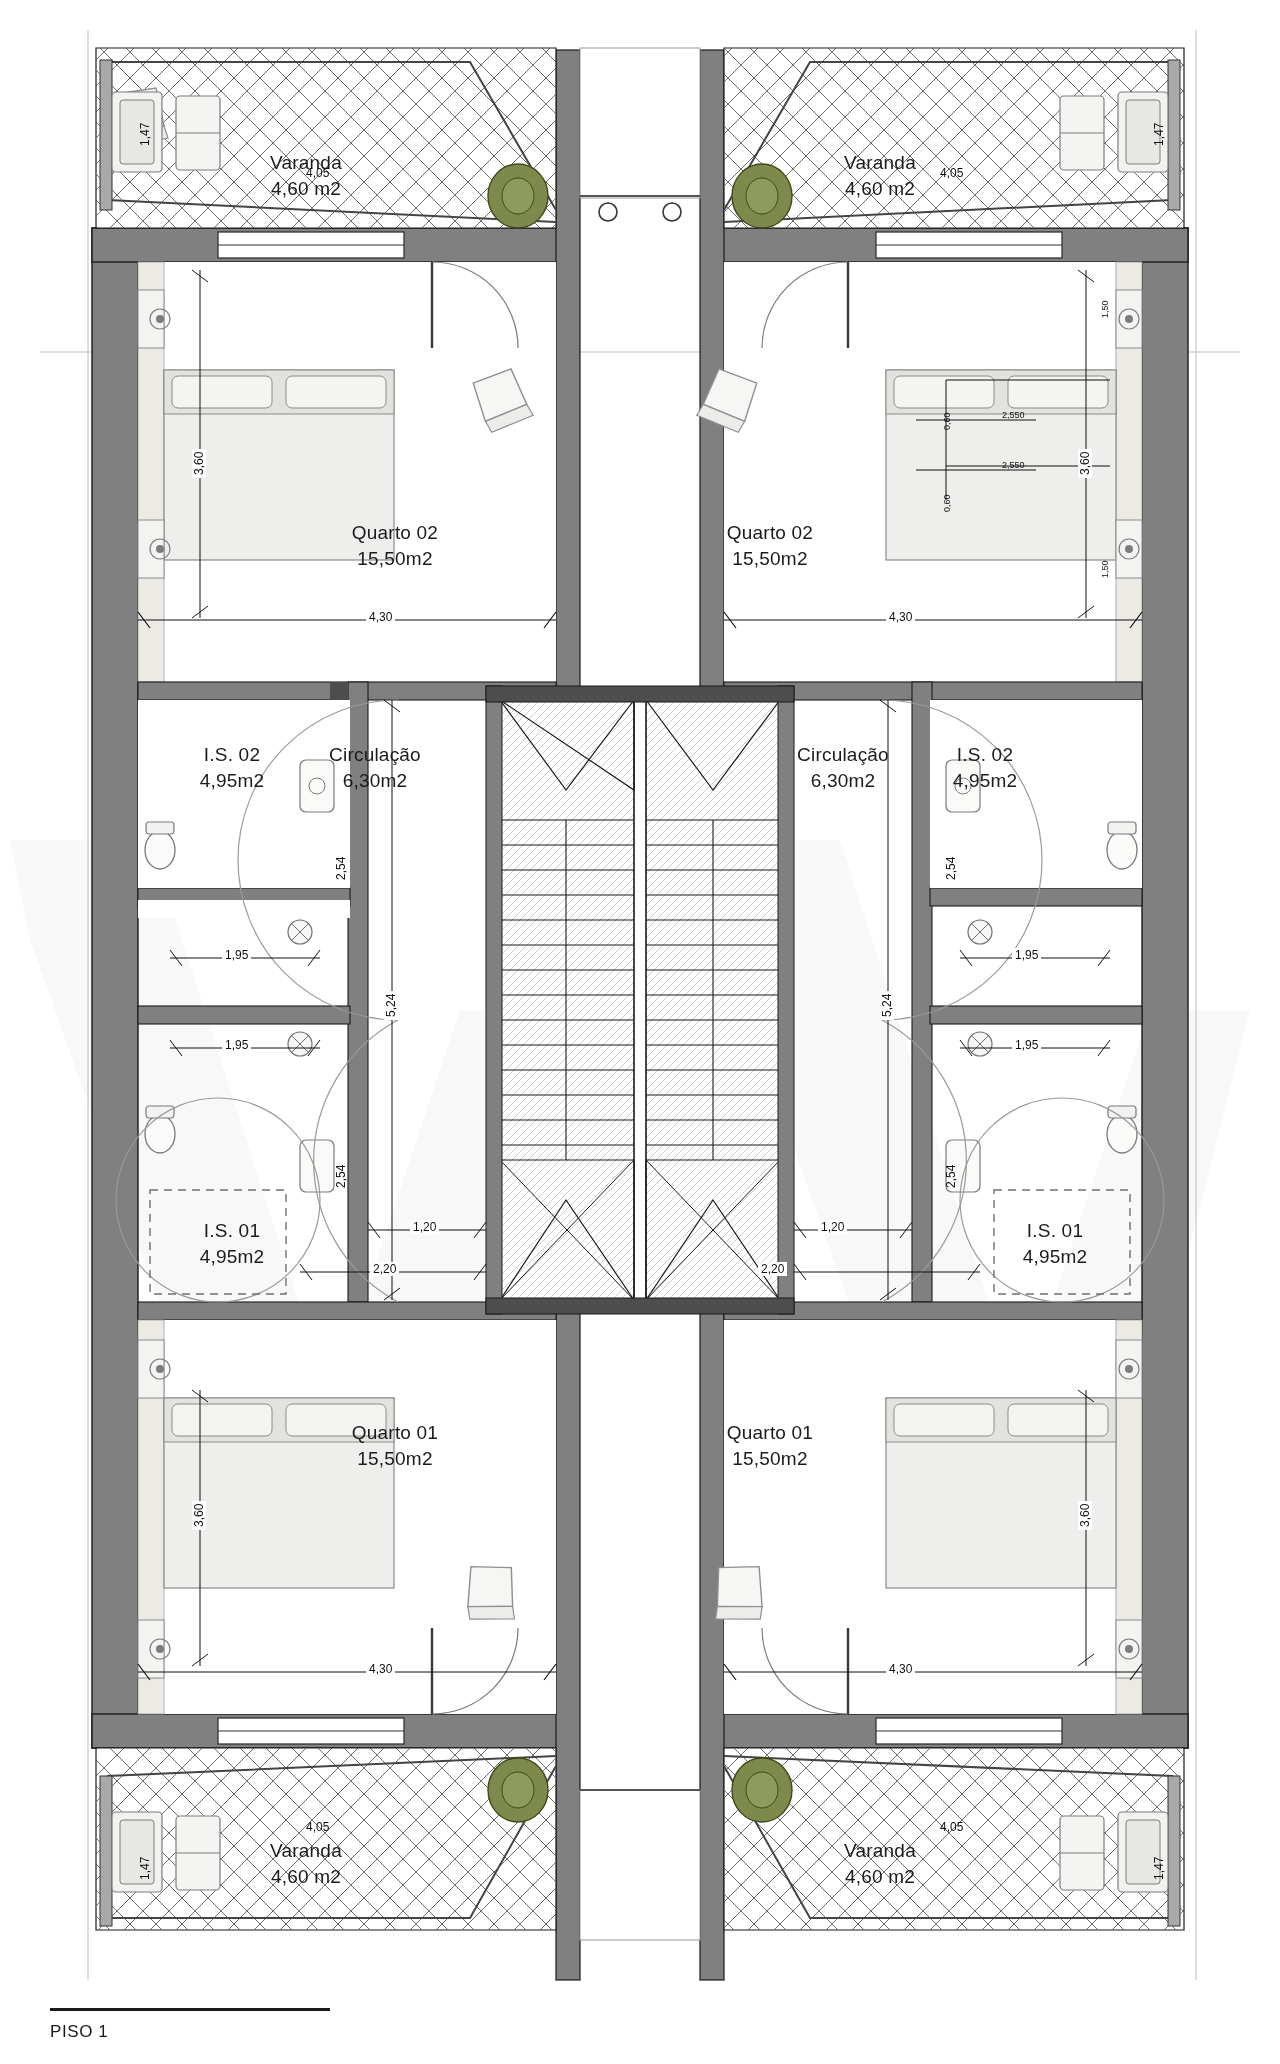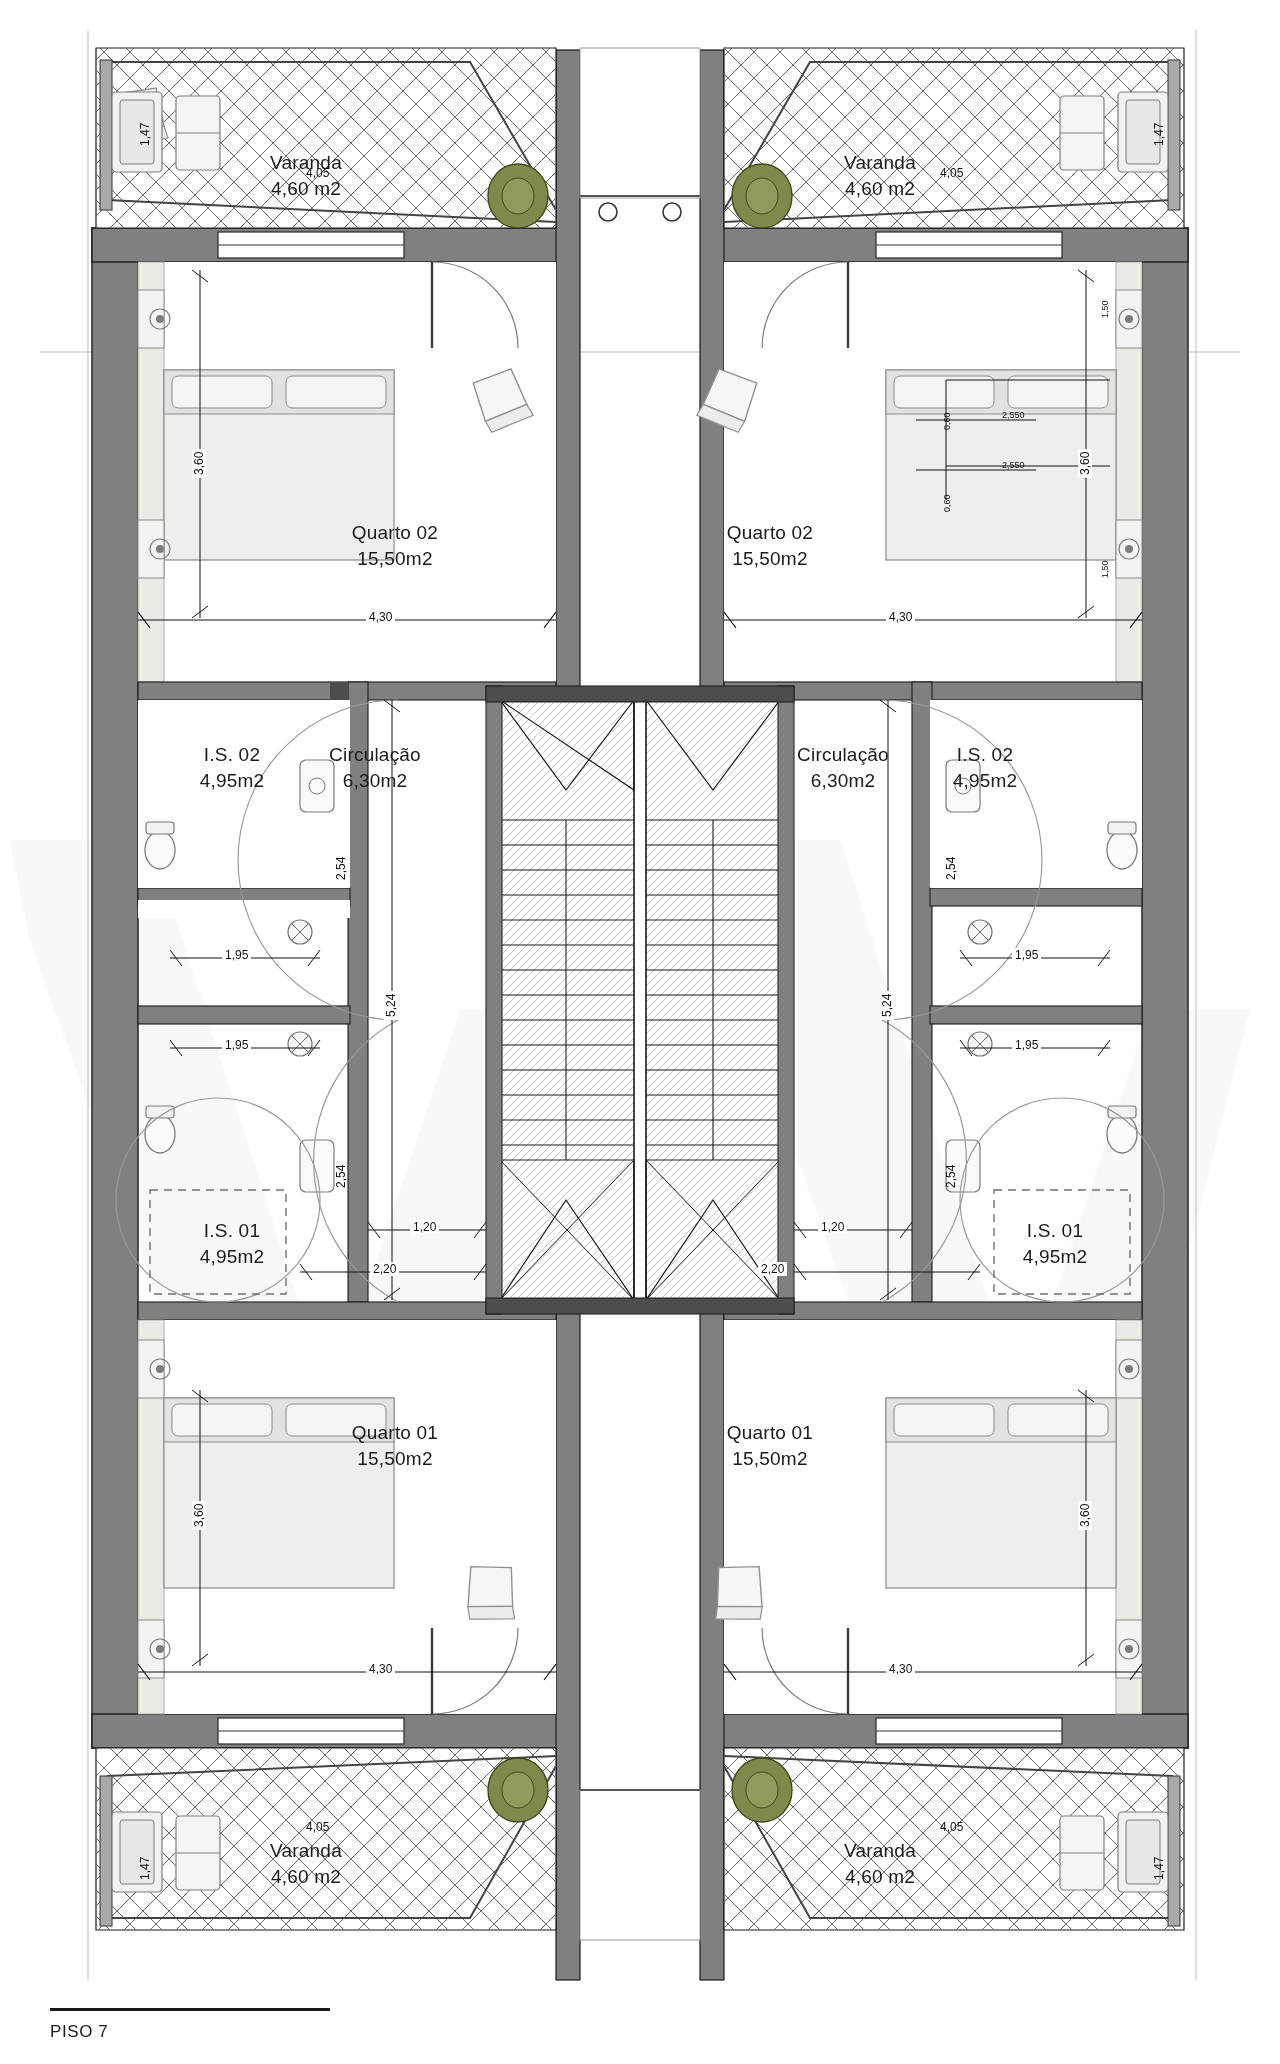--- a/index.html
+++ b/index.html
@@ -542,13 +542,13 @@
 
 <div class="dim tiny vert" style="left:942px; top:430px;">0,60</div>
 <div class="dim tiny vert" style="left:942px; top:512px;">0,60</div>
 <div class="dim tiny" style="left:1002px; top:410px;">2,550</div>
 <div class="dim tiny" style="left:1002px; top:460px;">2,550</div>
 
 <div class="dim tiny vert" style="left:1100px; top:318px;">1,50</div>
 <div class="dim tiny vert" style="left:1100px; top:578px;">1,50</div>
 
 <div class="footer-rule"></div>
-<div class="footer-title">PISO 7</div>
+<div class="footer-title">PISO 1</div>
 
 </body></html>

